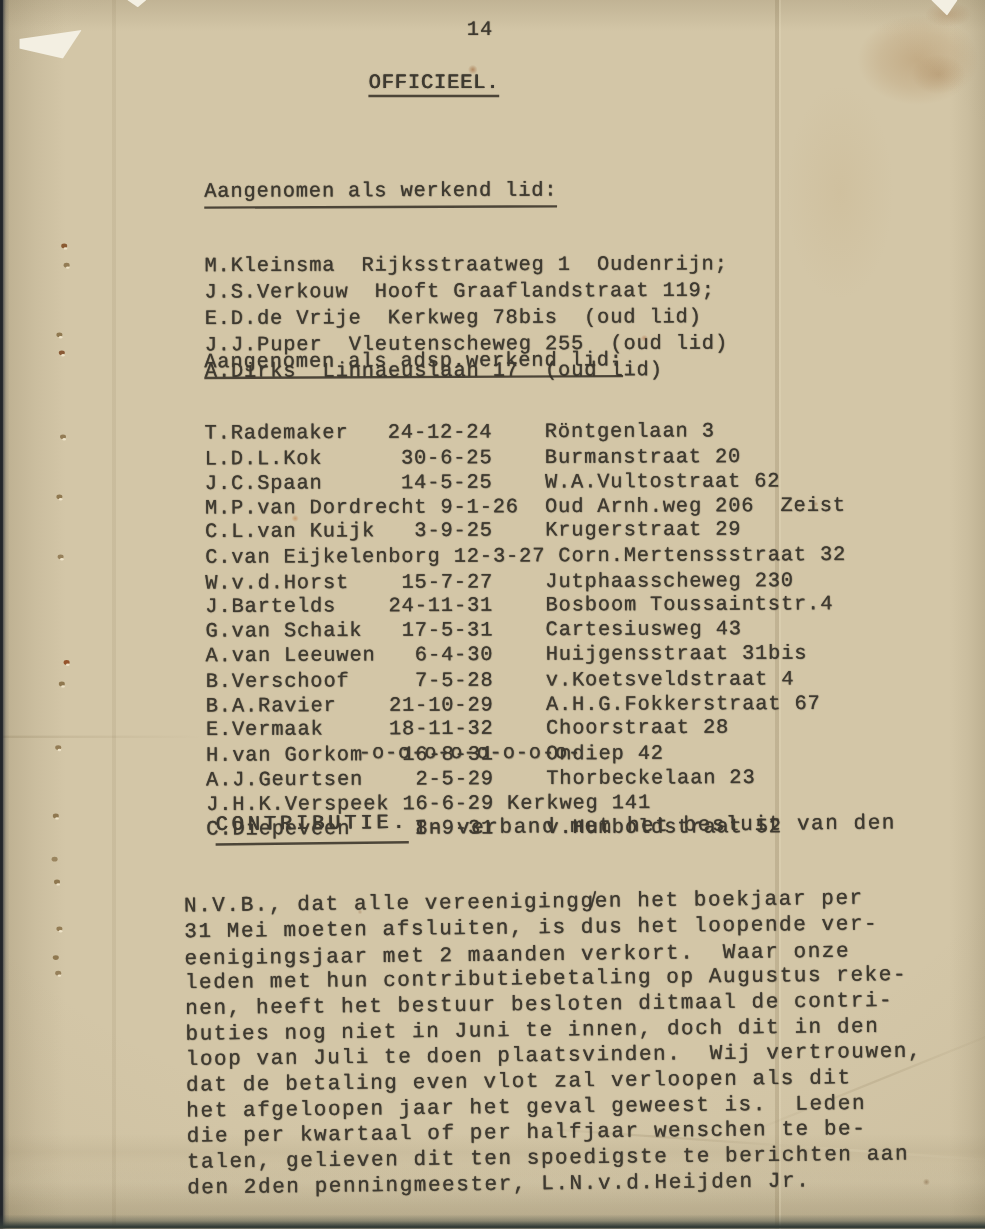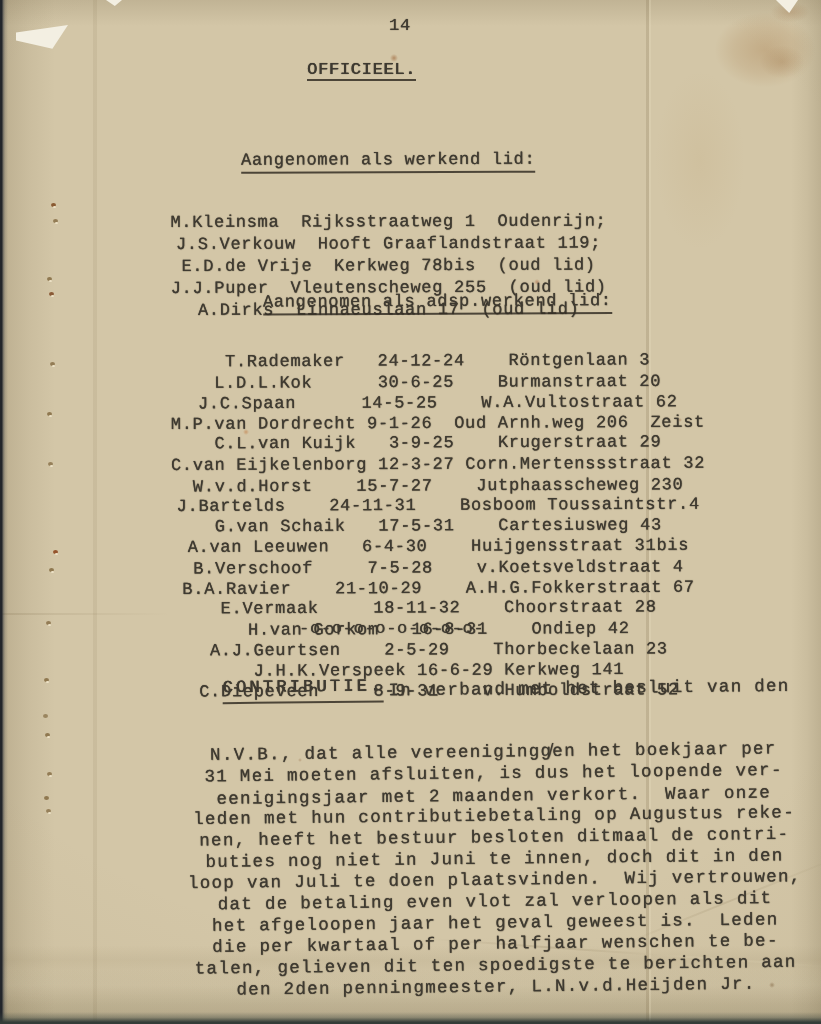--- a/index.html
+++ b/index.html
@@ -28,21 +28,20 @@
       linear-gradient(180deg, transparent 0 945px, rgba(120,105,70,.09) 960px, rgba(236,226,196,.10) 985px, transparent 1005px),
       
       linear-gradient(90deg, rgba(105,90,60,.22), rgba(105,90,60,.08) 30px, transparent 55px),
       linear-gradient(270deg, rgba(125,112,82,.25), rgba(125,112,82,.10) 14px, transparent 30px),
       linear-gradient(180deg, rgba(110,95,65,.18), transparent 26px),
       linear-gradient(0deg, rgba(100,90,60,.28), transparent 55px),
       
       radial-gradient(ellipse 120% 90% at 48% 42%, transparent 55%, rgba(125,105,68,.14) 100%);
     font-family:"Liberation Mono","DejaVu Sans Mono",monospace;
     color:#3e3a31;
-    text-align:center;
   }
   .txt{
     position:absolute;font-size:17px;letter-spacing:.7px;
     white-space:pre;
     text-shadow:0 0 .9px rgba(62,55,42,.8), .4px .3px .7px rgba(62,55,42,.45);
   }
   .tline{height:22px;line-height:22px;}
   #s1 .tline{height:22px;}
   #s2 .tline{height:20.6px;line-height:20.6px;}
   #s3 .tline{height:21.3px;line-height:21.3px;font-size:17.5px;letter-spacing:1.3px;}

